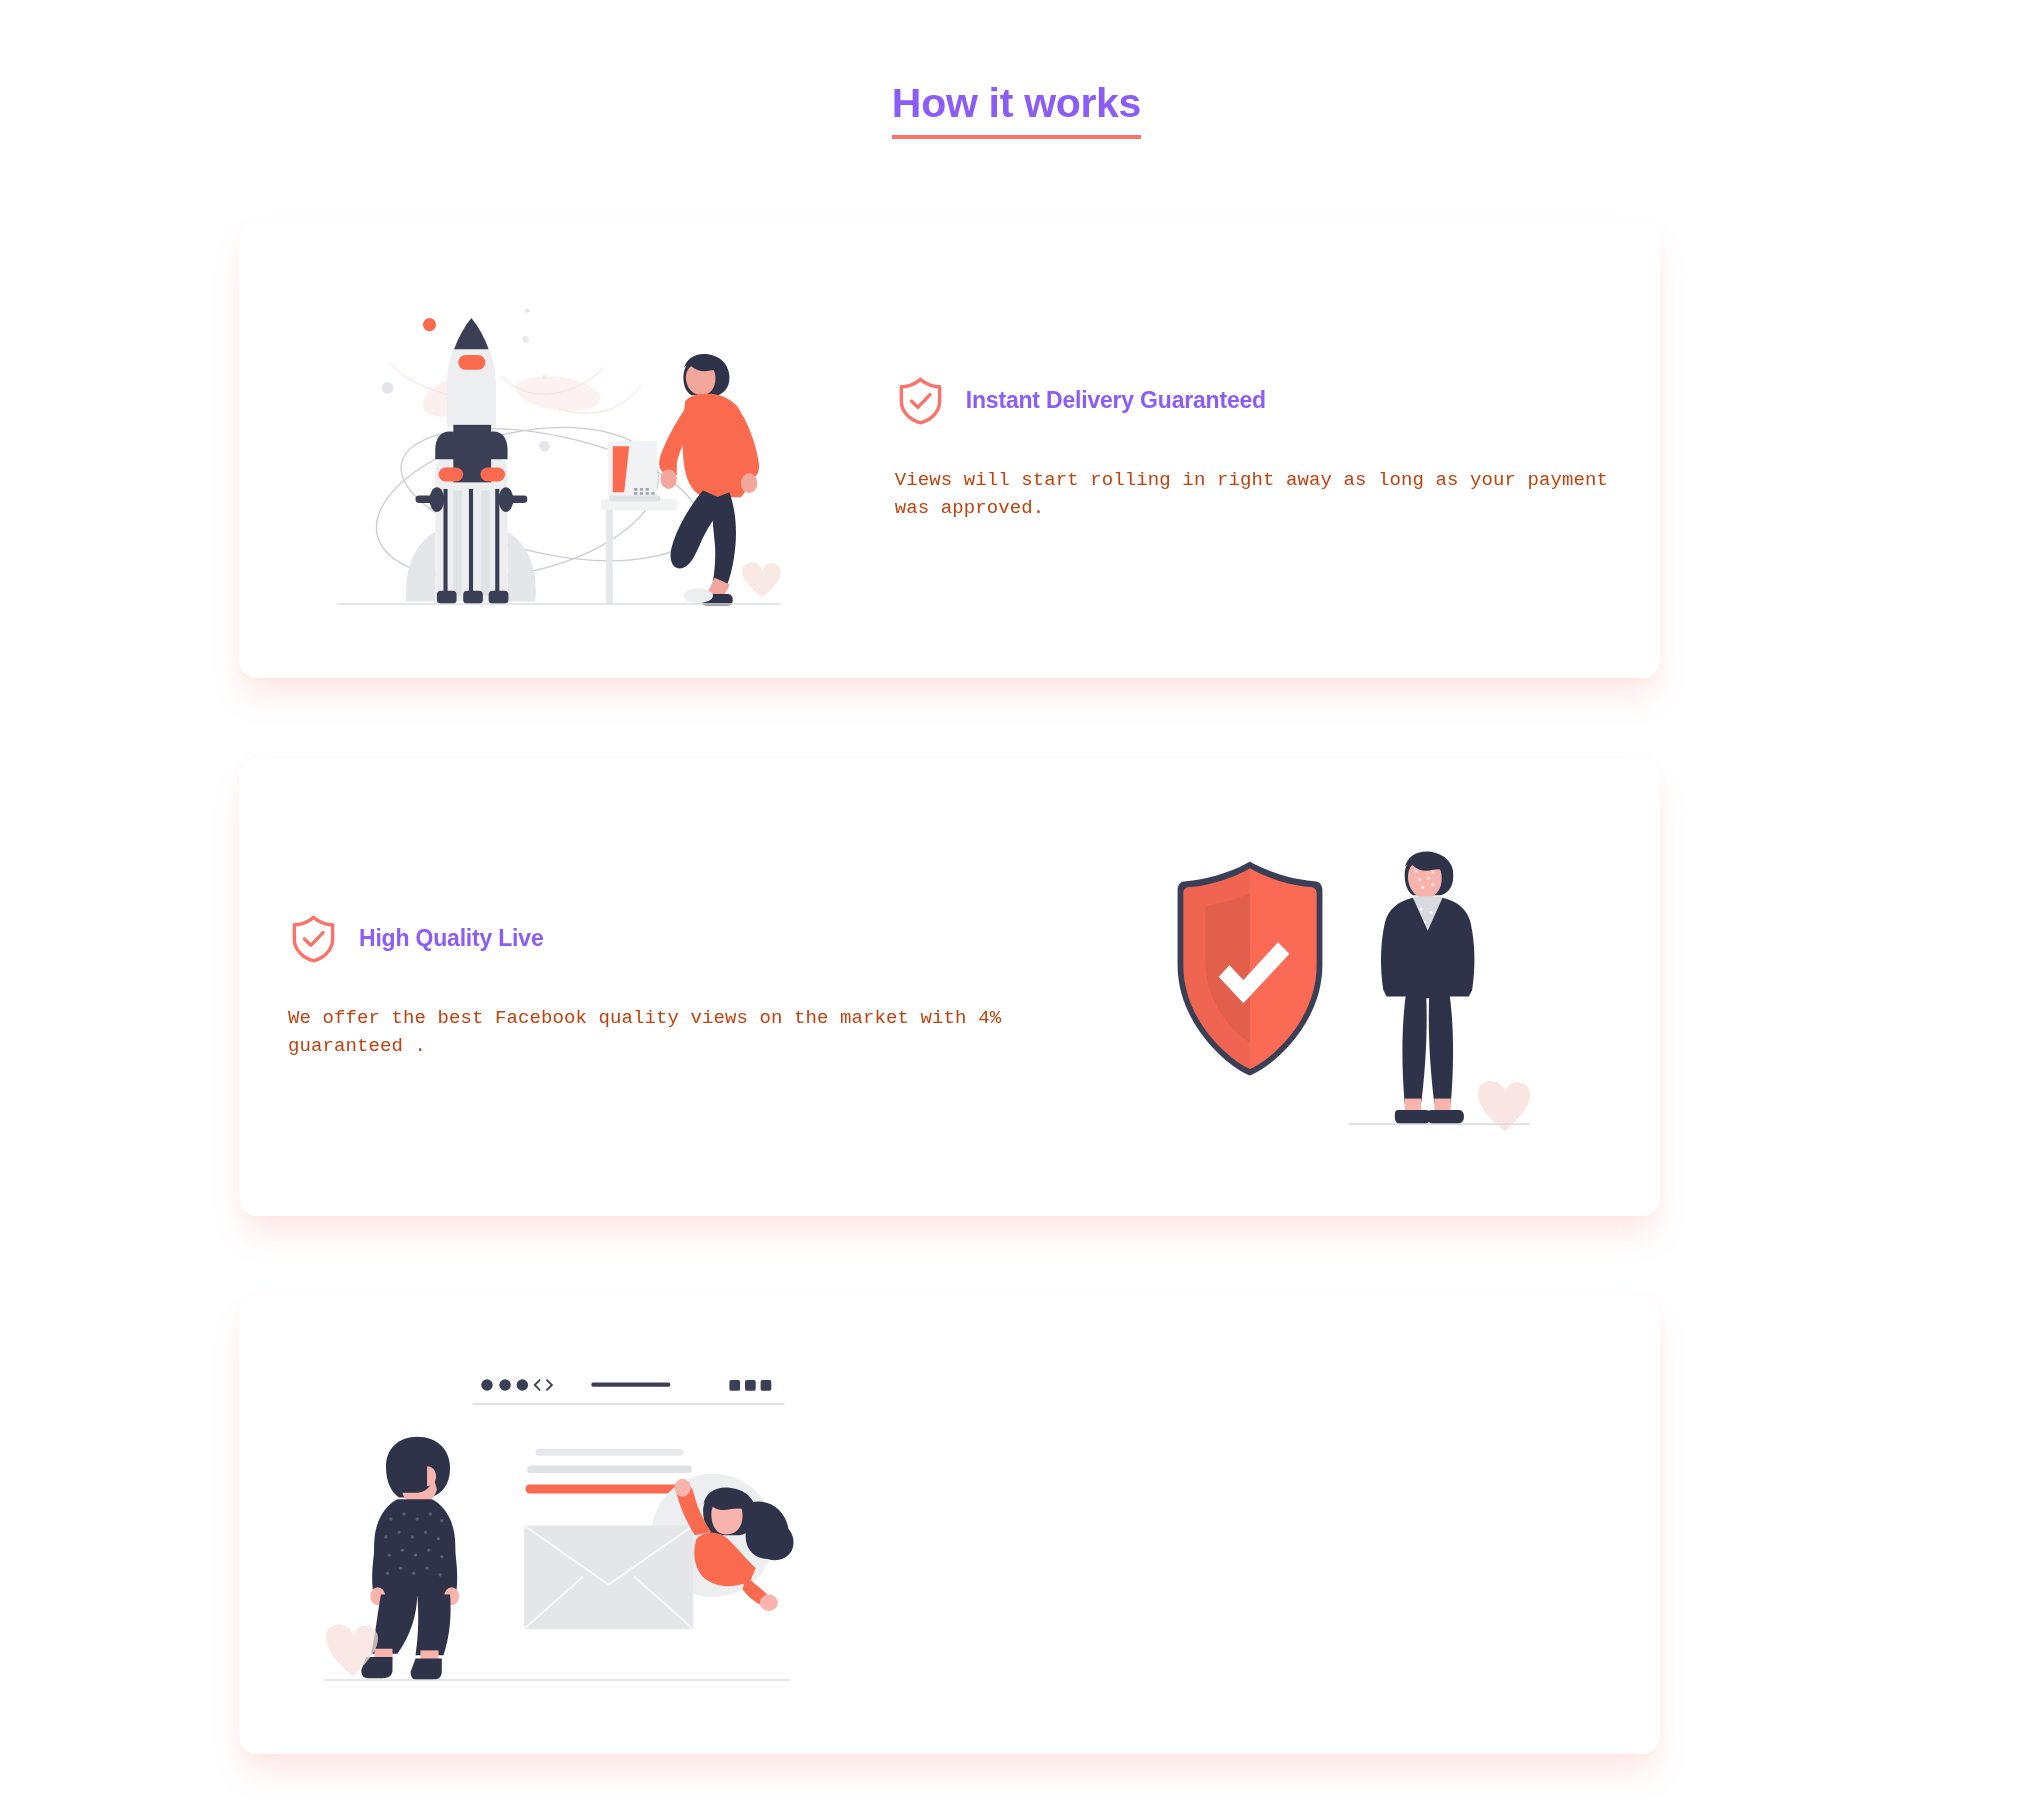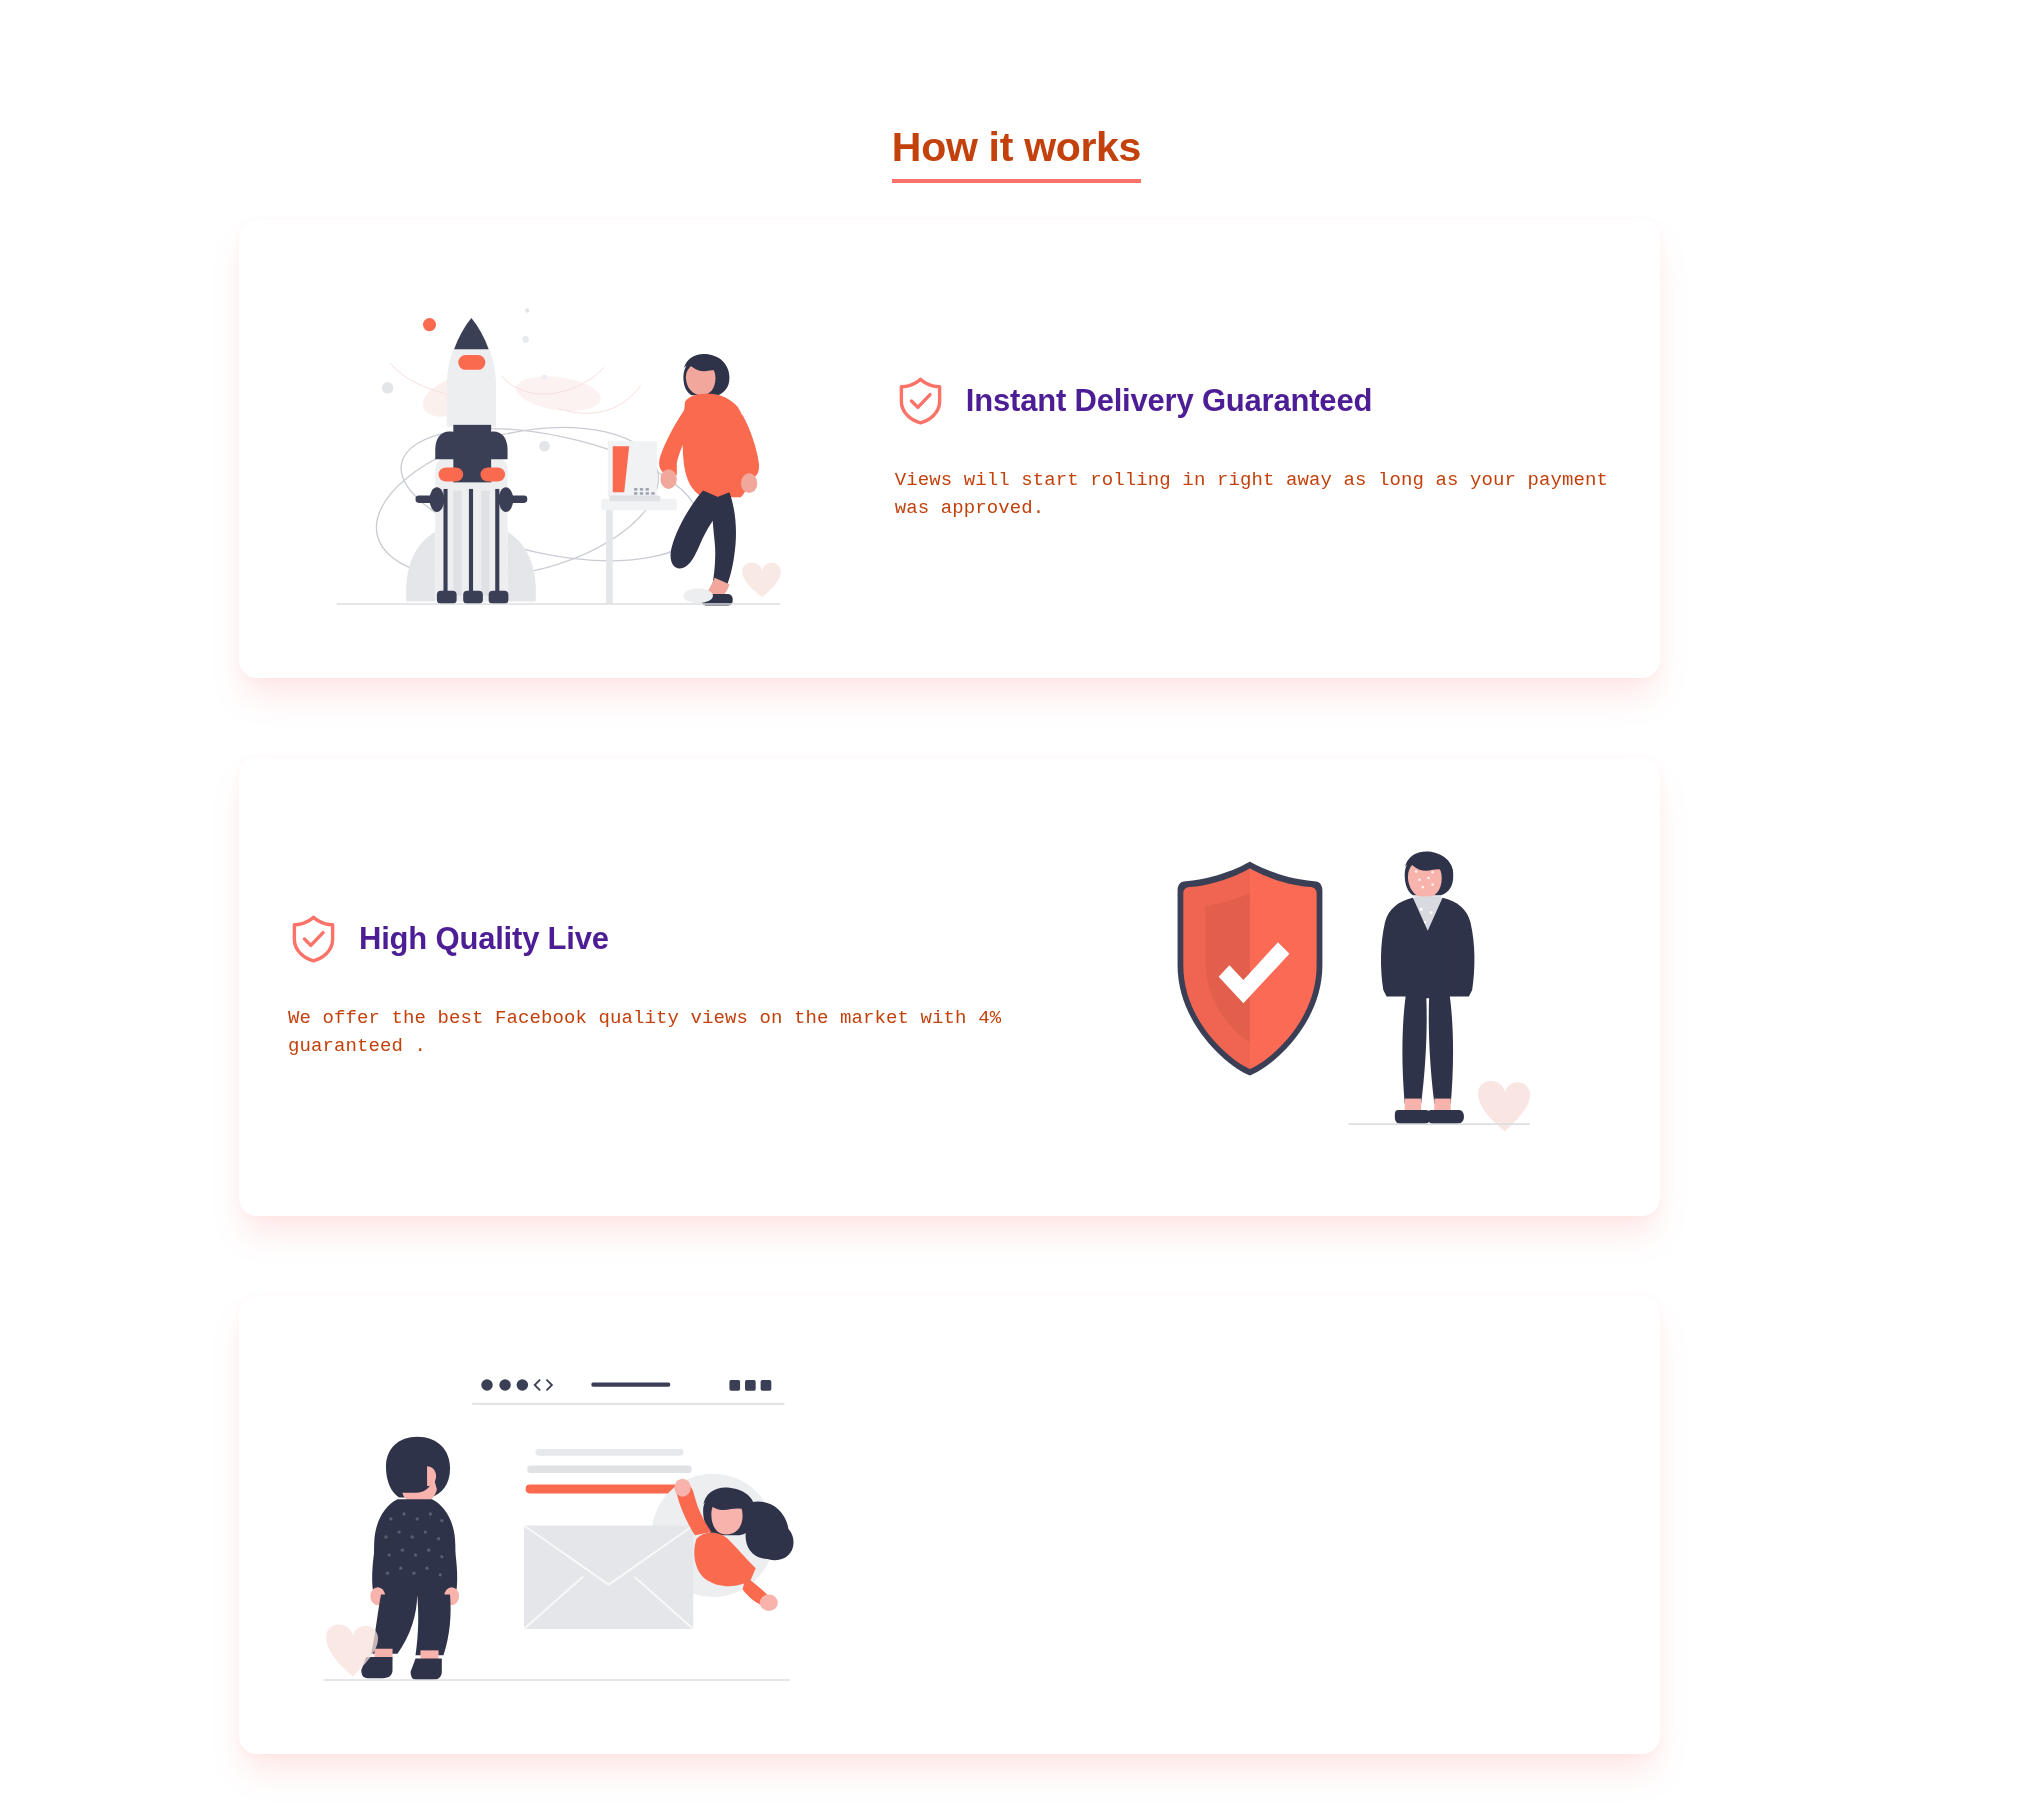--- a/index.html
+++ b/index.html
@@ -24,26 +24,25 @@
     position: absolute;
     top: 81px;
     left: 0;
     width: 2033px;
     text-align: center;
   }
   .page-title {
     display: inline-block;
     font-size: 41px;
     font-weight: 700;
-    color: #c2410c;
+    color: #8b5cf6;
     letter-spacing: -0.3px;
     line-height: 1.1;
     padding-bottom: 9px;
     border-bottom: 4.1px solid #fa7268;
-    margin-top: 44px;
   }
 
   
   .card {
     position: absolute;
     left: 239px;
     width: 1421px;
     background: #ffffff;
     border-radius: 18px;
     box-shadow: 0 21.4px 33px -5px rgba(250, 114, 104, 0.17),
@@ -76,23 +75,23 @@
   }
   .reverse .text-col { padding: 0 16.4px 0 49px; }
 
   .head-row {
     display: flex;
     align-items: center;
     gap: 20px;
     margin-bottom: 41px;
   }
   .feature-title {
-    font-size: 31px;
+    font-size: 23px;
     font-weight: 700;
-    color: #4c1d95;
+    color: #8b5cf6;
     letter-spacing: -0.2px;
     white-space: nowrap;
   }
   .feature-desc {
     font-size: 19px;
     font-weight: 400;
     color: #c2410c;
     line-height: 1.45;
     letter-spacing: 0.1px;
     font-family: Liberation Mono, monospace;

